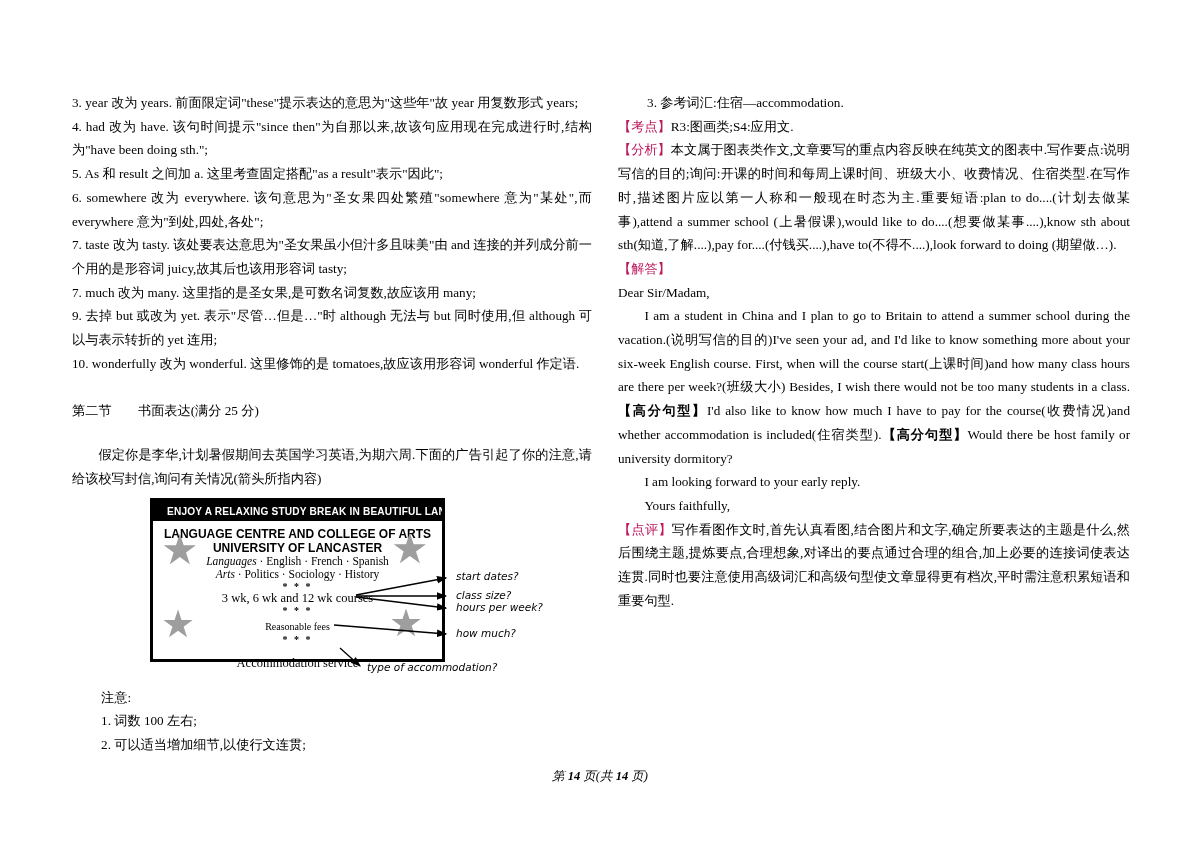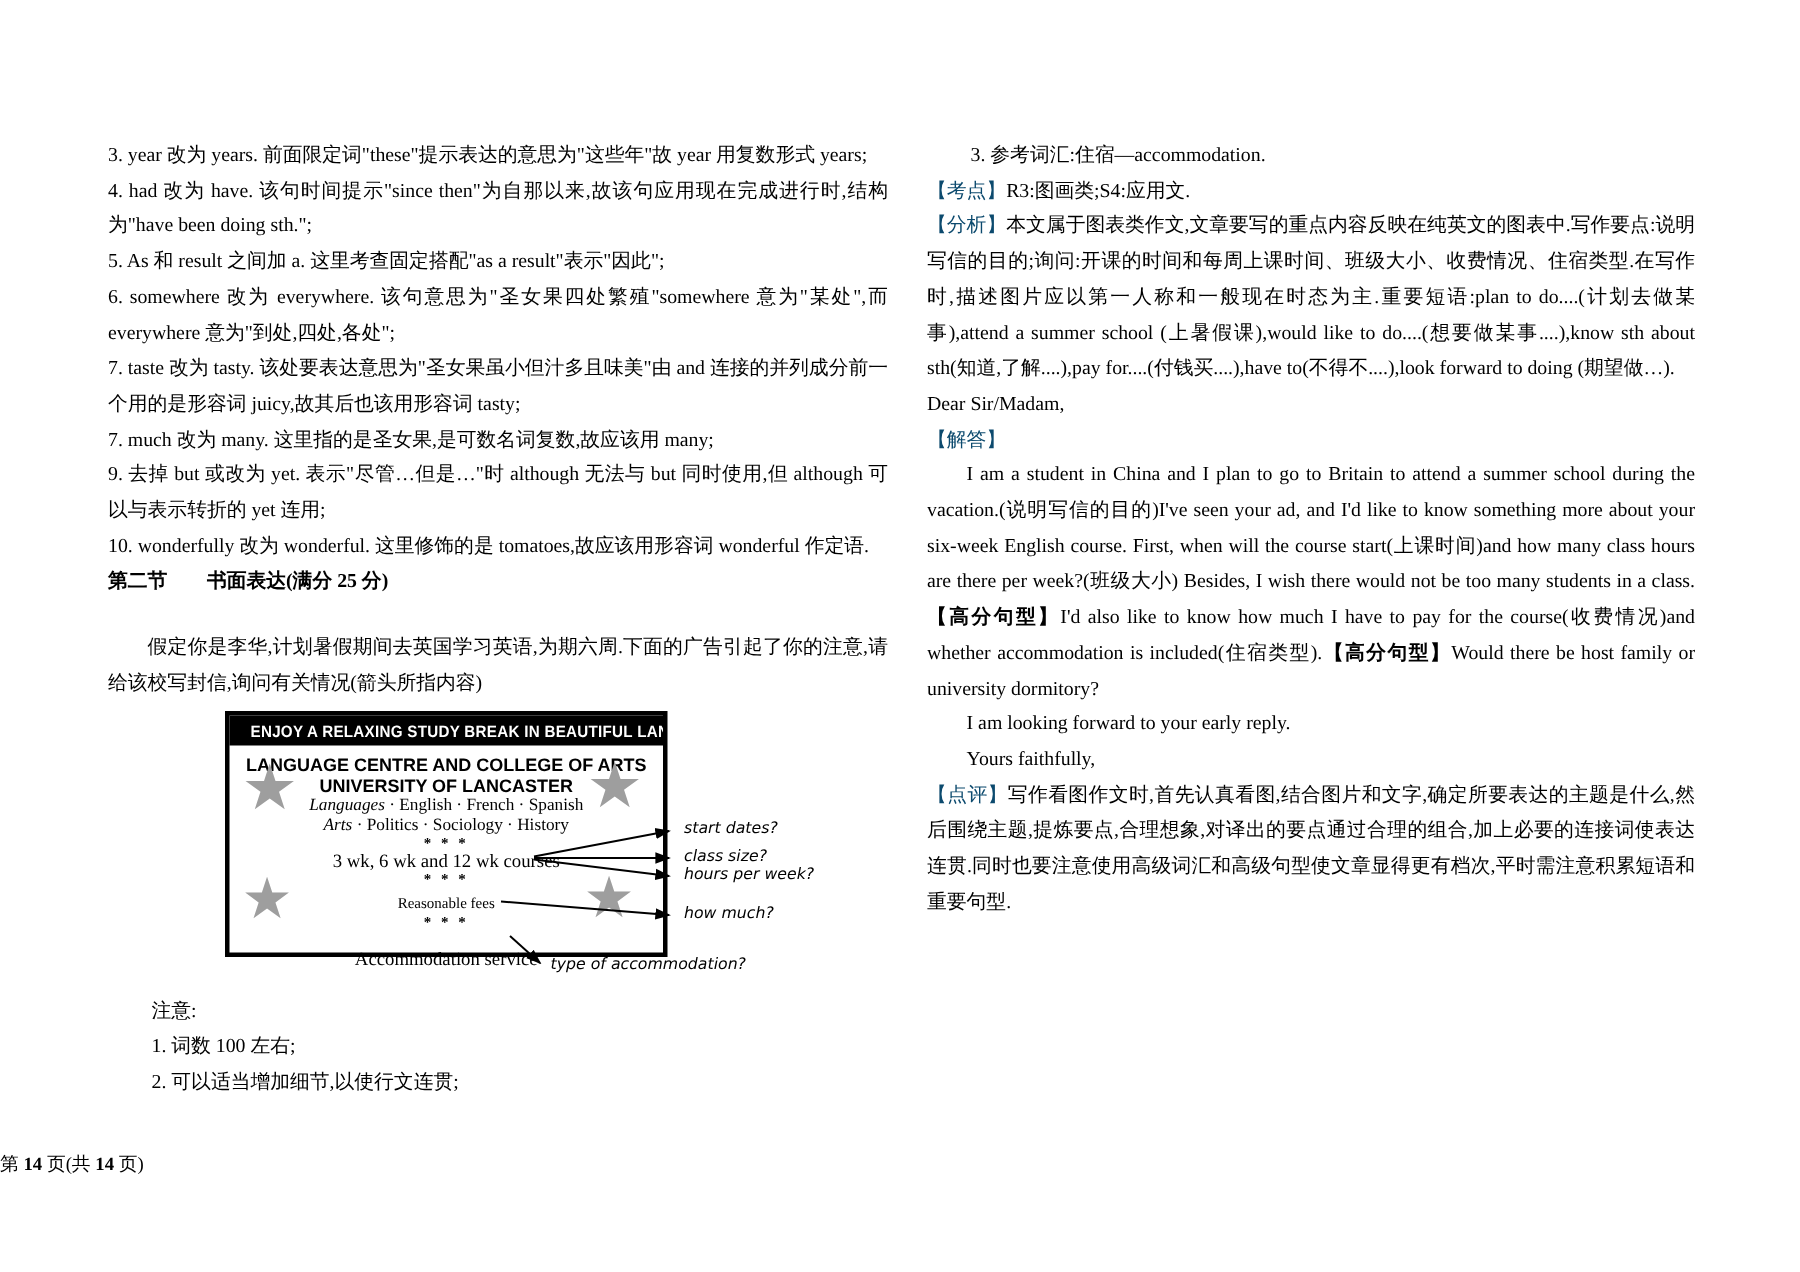--- a/index.html
+++ b/index.html
@@ -5,22 +5,22 @@
   html,body { margin:0; padding:0; background:#ffffff; }
   .page {
     position:relative; width:1200px; height:848px; background:#fff;
     font-family:"Liberation Serif","DejaVu Serif",serif; color:#000;
     overflow:hidden;
   }
   .col { position:absolute; top:91px; font-size:13.2px; line-height:23.7px; text-align:justify; }
   .col-left  { left:72px;  width:520px; }
   .col-right { left:618px; width:512px; }
   p { margin:0; }
-  .tag { color:#0c4a6e; }
-  .sec-heading { text-align:left;font-weight:bold; }
+  .tag { color:#be185d; }
+  .sec-heading { margin-top:24px; text-align:left; }
   .intro { text-indent:2em;margin-top:20px; }
   .indent2 { text-indent:2em; }
   .refline { padding-left:2.2em; }
   .notes { padding-left:2.2em; text-align:left; }
   .hl { font-weight:bold; }
 
   
   .poster-wrap { position:relative; width:520px; height:188px; margin-top:7px; }
   .poster {
     position:absolute; left:78px; top:0; width:289px; height:158px;
@@ -50,22 +50,22 @@
     position:absolute; font-family:"DejaVu Sans","Liberation Sans",sans-serif;
     font-style:italic; font-size:10.5px; line-height:12px; white-space:nowrap; text-align:left;
   }
   .nl-1 { left:384px; top:72px; }
   .nl-2 { left:384px; top:91px; }
   .nl-3 { left:384px; top:103px; }
   .nl-4 { left:384px; top:129px; }
   .nl-5 { left:295px; top:163px; }
 
   .footer {
-    position:absolute; left:0; top:768px; width:1200px; text-align:left;
-    font-size:12.5px; line-height:16px;
+    position:absolute; left:0; top:768px; width:1200px; text-align:center;
+    font-size:12.5px; line-height:16px;font-style:italic;
   }
   .footer b { font-weight:bold; }
 </style>
 </head>
 <body>
 
 <div class="page">
 
   <div class="col col-left">
     <p>3. year 改为 years. 前面限定词"these"提示表达的意思为"这些年"故 year 用复数形式 years;</p>
@@ -125,22 +125,22 @@
       <p>注意:</p>
       <p>1. 词数 100 左右;</p>
       <p>2. 可以适当增加细节,以使行文连贯;</p>
     </div>
   </div>
 
   <div class="col col-right">
     <p class="refline">3. 参考词汇:住宿—accommodation.</p>
     <p><span class="tag">【考点】</span><span>R3:图画类;S4:应用文.</span></p>
     <p><span class="tag">【分析】</span><span>本文属于图表类作文,文章要写的重点内容反映在纯英文的图表中.写作要点:说明写信的目的;询问:开课的时间和每周上课时间、班级大小、收费情况、住宿类型.在写作时,描述图片应以第一人称和一般现在时态为主.重要短语:plan to do....(计划去做某事),attend a summer school (上暑假课),would like to do....(想要做某事....),know sth about sth(知道,了解....),pay for....(付钱买....),have to(不得不....),look forward to doing (期望做…).</span></p>
+    <p><span class="tag">【解答】</span></p>
     <p>Dear Sir/Madam,</p>
-    <p><span class="tag">【解答】</span></p>
     <p class="indent2"><span>I am a student in China and I plan to go to Britain to attend a summer school during the vacation.(说明写信的目的)I've seen your ad, and I'd like to know something more about your six-week English course. First, when will the course start(上课时间)and how many class hours are there per week?(班级大小) Besides, I wish there would not be too many students in a class.</span><span class="hl">【高分句型】</span><span>I'd also like to know how much I have to pay for the course(收费情况)and whether accommodation is included(住宿类型).</span><span class="hl">【高分句型】</span><span>Would there be host family or university dormitory?</span></p>
     <p class="indent2">I am looking forward to your early reply.</p>
     <p class="indent2">Yours faithfully,</p>
     <p><span class="tag">【点评】</span><span>写作看图作文时,首先认真看图,结合图片和文字,确定所要表达的主题是什么,然后围绕主题,提炼要点,合理想象,对译出的要点通过合理的组合,加上必要的连接词使表达连贯.同时也要注意使用高级词汇和高级句型使文章显得更有档次,平时需注意积累短语和重要句型.</span></p>
   </div>
 
   <div class="footer">
     <span>第 </span><b>14</b><span> 页(共 </span><b>14</b><span> 页)</span>
   </div>
 

